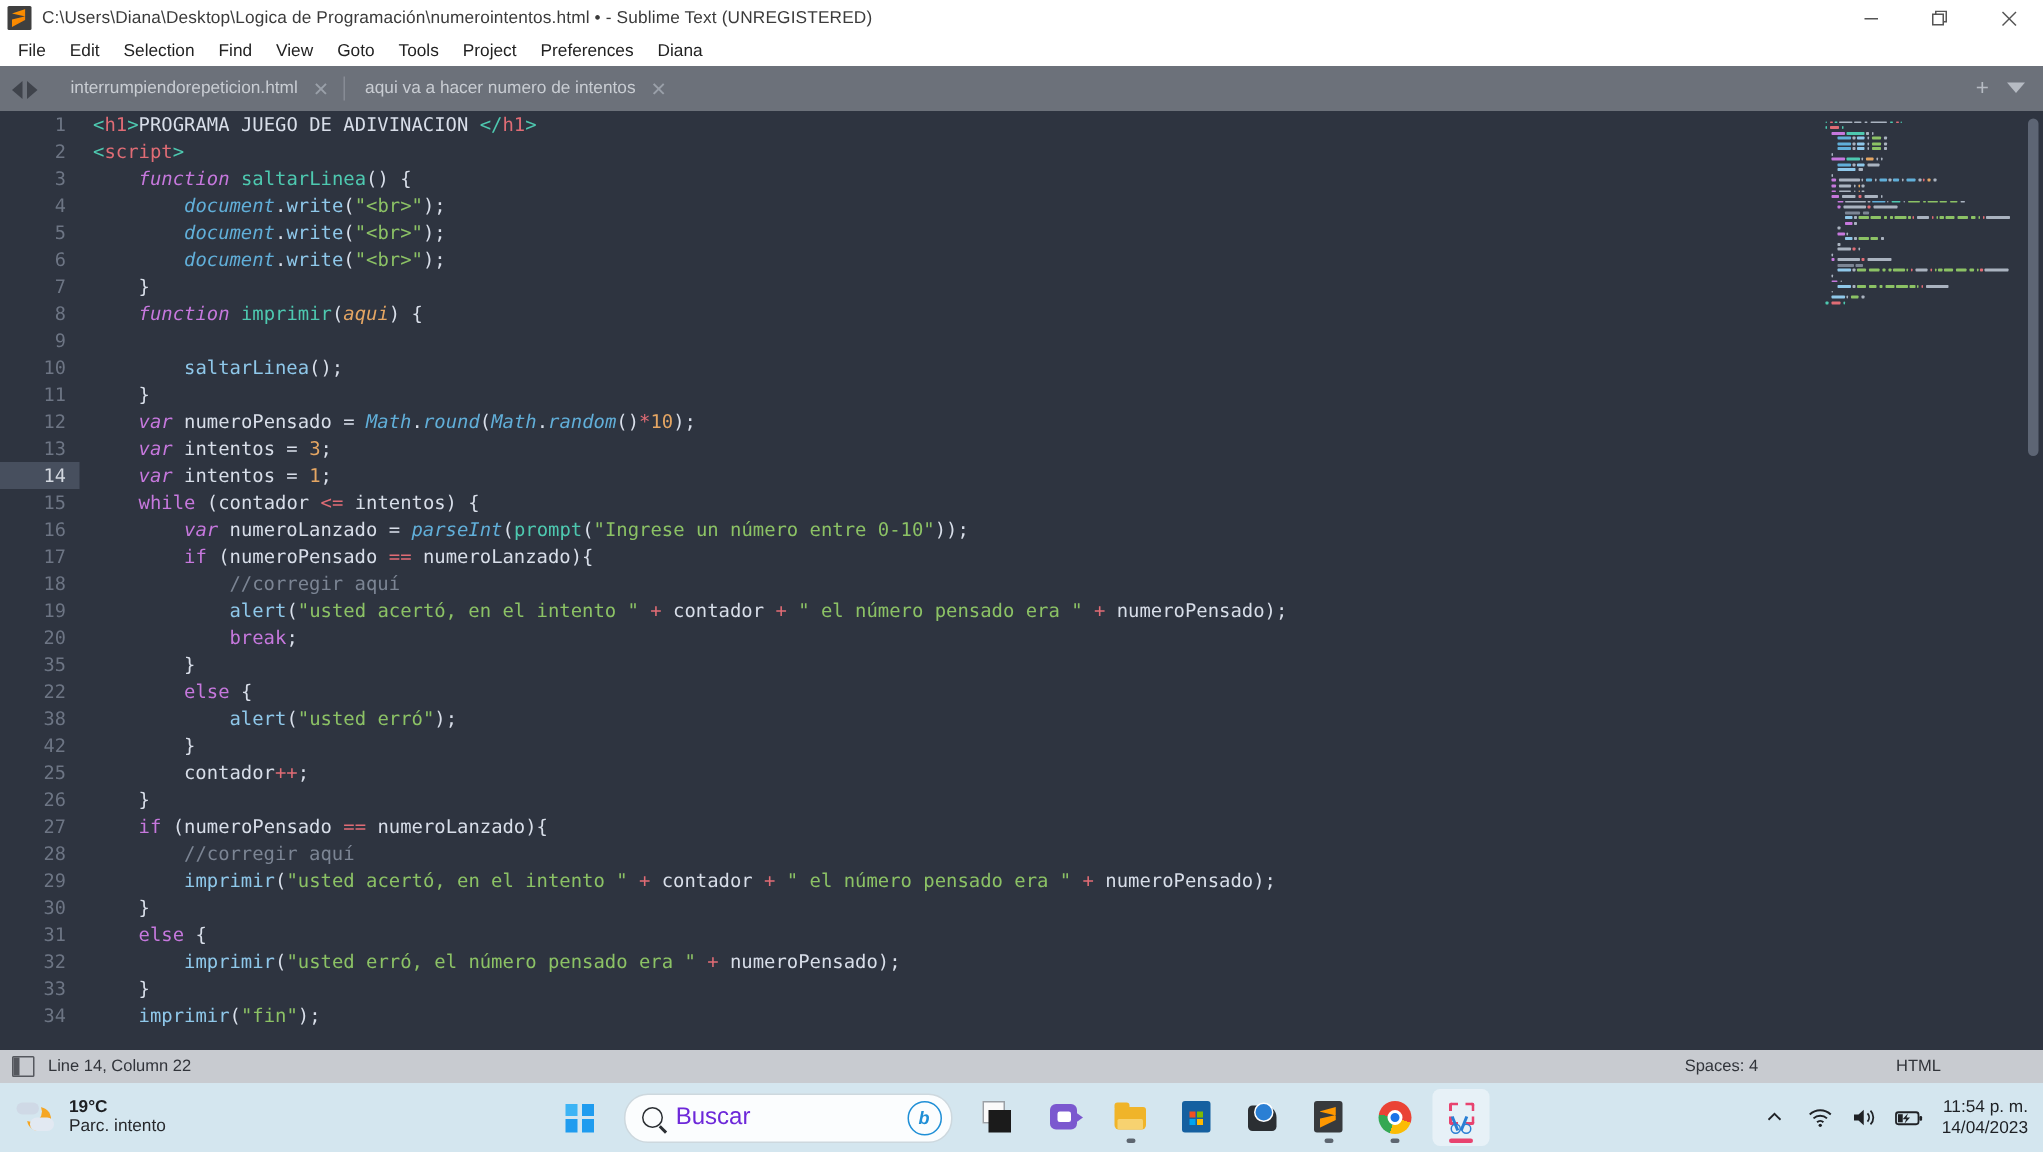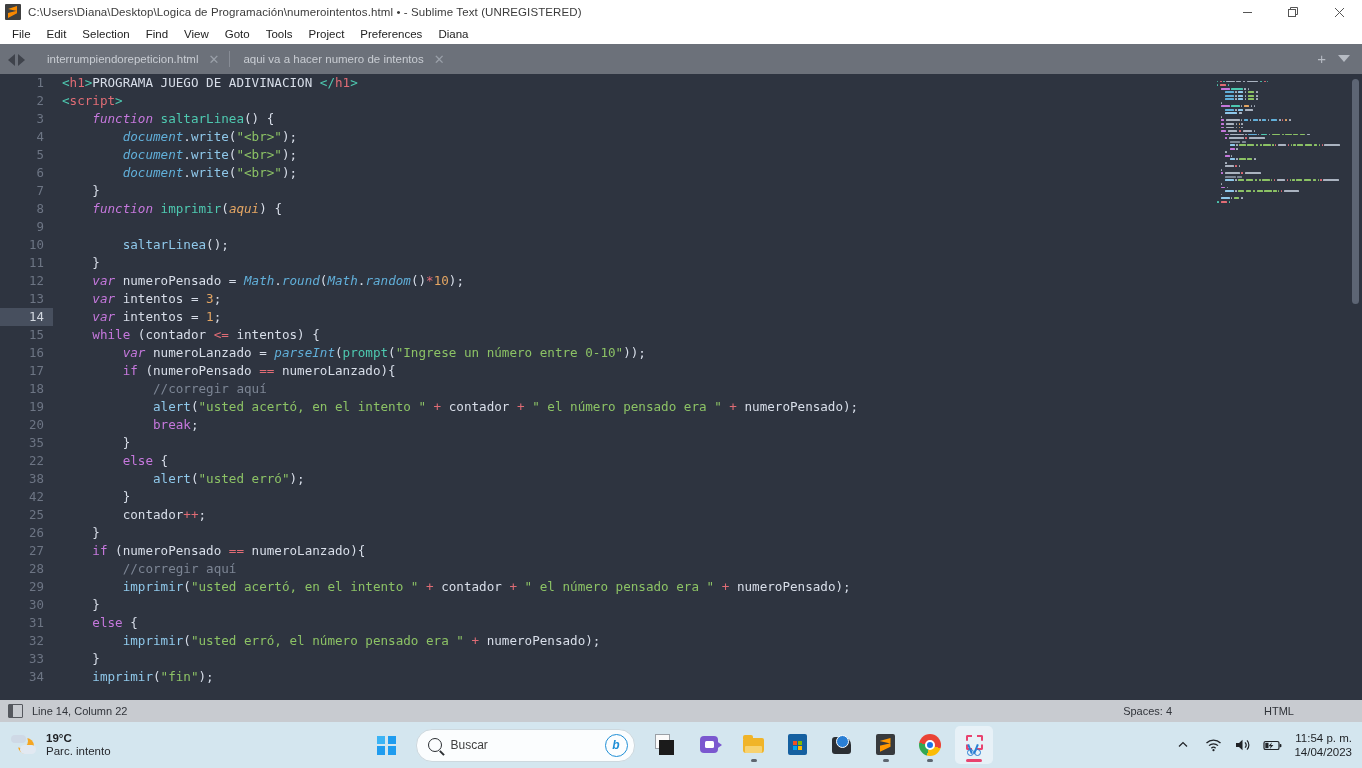--- a/index.html
+++ b/index.html
@@ -184,21 +184,21 @@
     margin:0 6px;
   }
   .mag{
     width:12px;height:12px;border:1.7px solid #2b2f33;border-radius:50%;
     position:relative;flex:none;margin-right:9px;
   }
   .mag:after{
     content:"";position:absolute;right:-4px;bottom:-3px;width:6px;height:1.8px;
     background:#2b2f33;transform:rotate(45deg);
   }
-  .search-ph{font-size:12px;color:#404040;flex:1;}
+  .search-ph{font-size:16px;color:#6d28d9;flex:1;}
   .bing{
     width:21px;height:21px;border-radius:50%;border:1.6px solid #1f8fd6;
     color:#1f8fd6;font-size:12px;font-weight:bold;display:flex;
     align-items:center;justify-content:center;font-style:italic;flex:none;
   }
 
   .tb-app{
     width:38px;height:38px;border-radius:5px;display:flex;align-items:center;
     justify-content:center;position:relative;flex:none;
   }

